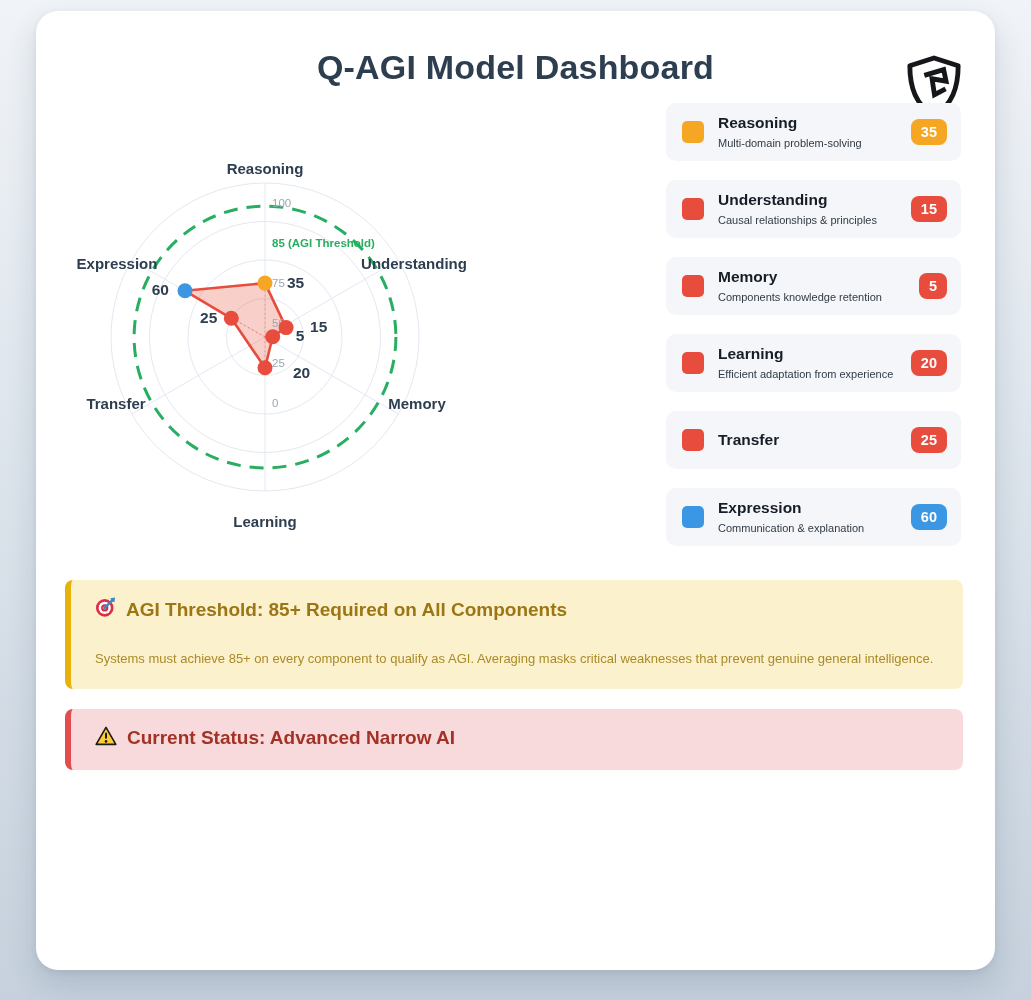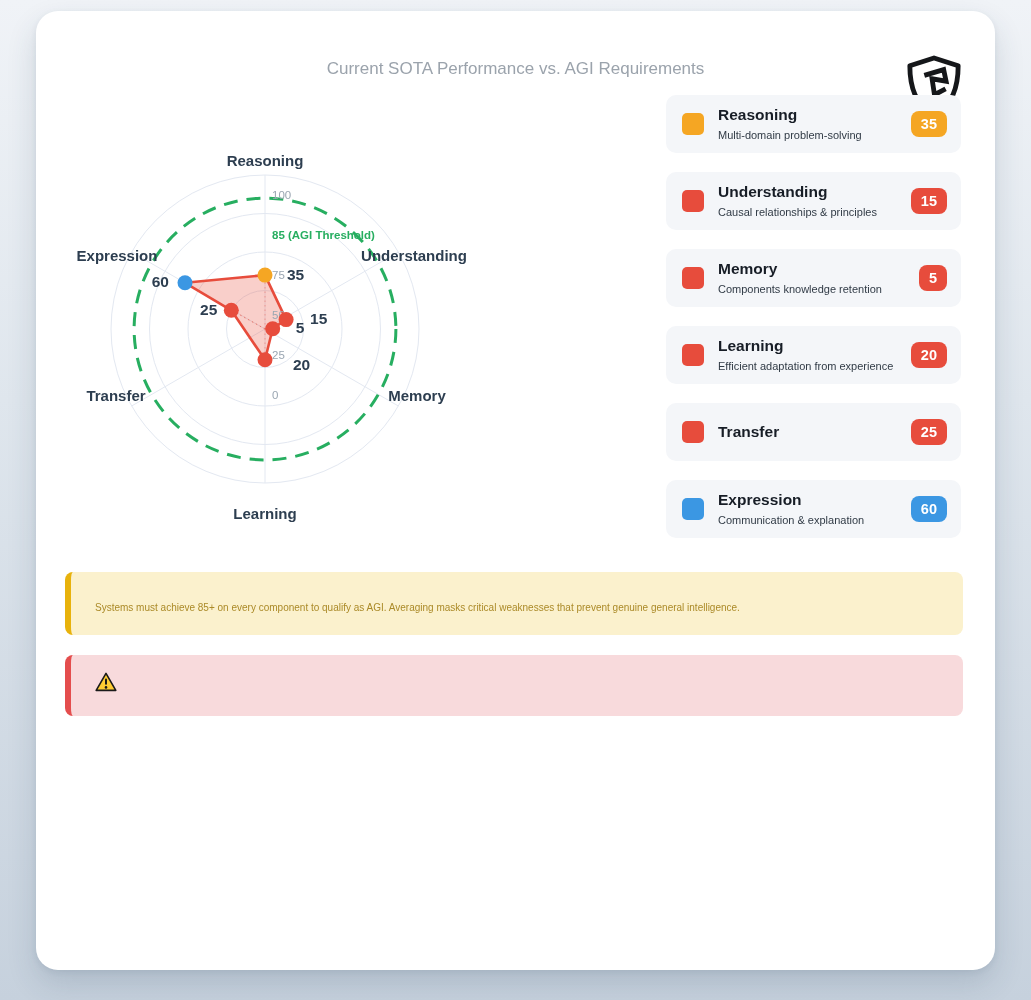--- a/index.html
+++ b/index.html
@@ -40,37 +40,37 @@
   .legend-badge {
     position:absolute; right:14px; top:50%; transform:translateY(-50%);
     color:#fff; font-weight:700; font-size:14.5px; padding:5px 10px;
     border-radius:8px; min-width:18px; text-align:center;
   }
   
   .callouts { margin:29px 32px 0 29px; }
   .callout { border-radius:8px; padding:17px 24px 20px; }
   .callout-head { display:flex; align-items:center; gap:10px; }
   .callout-head h2 { font-size:19px; font-weight:700; }
-  .callout p { margin-top:11px; font-size:10px; line-height:1.5; max-width:858px; }
+  .callout p { margin-top:27px; font-size:13px; line-height:1.5; max-width:858px; }
   .callout.warn { background:#fbf1cd; border-left:6px solid #e8b20c; }
   .callout.warn h2 { color:#9d7614; }
   .callout.warn p { color:#ab8a28; }
   .callout.danger { background:#f8dadc; border-left:6px solid #e44d4d; margin-top:20px; }
   .callout.danger h2 { color:#a33226; }
   .callout.danger p { color:#85241d; }
   .callout.danger p strong { color:#15181c; font-weight:700; }
   .icon { display:inline-block; flex:none; }
 </style>
 </head>
 <body>
 
 <div class="card">
 
   <div class="header">
-    <div class="subtitle">Current SOTA Performance vs. AGI Requirements</div>
+    <div class="title">Q-AGI Model Dashboard</div>
     <span class="logo icon">
       <svg width="58" height="66" viewBox="0 0 60 68">
         <path d="M30 3 L55 11 C55 34 49 50 30 64 C11 50 5 34 5 11 Z" fill="none" stroke="#15171a" stroke-width="5" stroke-linejoin="round"></path>
         <path d="M20 21 L40 15 L42.5 27 L28 24.5 L30.5 41 L42 35" fill="none" stroke="#15171a" stroke-width="5" stroke-linejoin="miter"></path>
       </svg>
     </span>
   </div>
 
   <div class="main">
     <div class="chart-wrap">
@@ -166,29 +166,43 @@
             <div class="legend-desc">Communication &amp; explanation</div>
           </div>
           <span class="legend-badge" style="background: rgb(59, 151, 227);">60</span>
         </div>
       </div>
   </div>
 
   <div class="callouts">
 
     <div class="callout warn">
+      <div class="callout-head">
+        <span class="icon">
+          <svg width="21" height="21" viewBox="0 0 22 22">
+            <circle cx="10.2" cy="11.4" r="9.2" fill="#dd2e44"></circle>
+            <circle cx="10.2" cy="11.4" r="6.4" fill="#ffffff"></circle>
+            <circle cx="10.2" cy="11.4" r="3.8" fill="#dd2e44"></circle>
+            <circle cx="10.2" cy="11.4" r="1.4" fill="#ffffff"></circle>
+            <line x1="10.2" y1="11.4" x2="18.6" y2="3" stroke="#3b88c3" stroke-width="2.6" stroke-linecap="round"></line>
+            <path d="M16.2 1.2 L21 0.6 L20.4 5.4 L17.4 4.2 Z" fill="#3b88c3"></path>
+          </svg>
+        </span>
+        <h2>AGI Threshold: 85+ Required on All Components</h2>
+      </div>
       <p>Systems must achieve 85+ on every component to qualify as AGI. Averaging masks critical weaknesses that prevent genuine general intelligence.</p>
     </div>
 
     <div class="callout danger">
       <div class="callout-head">
         <span class="icon">
           <svg width="22" height="20" viewBox="0 0 22 20">
             <path d="M11 1.4 L20.8 18.4 L1.2 18.4 Z" fill="#ffcc33" stroke="#1a1a1a" stroke-width="1.6" stroke-linejoin="round"></path>
             <rect x="10" y="6.6" width="2" height="6.2" rx="1" fill="#1a1a1a"></rect>
             <circle cx="11" cy="15.4" r="1.3" fill="#1a1a1a"></circle>
           </svg>
         </span>
+        <h2>Current Status: Advanced Narrow AI</h2>
       </div>
     </div>
 
   </div>
 </div>
 
 </body></html>

